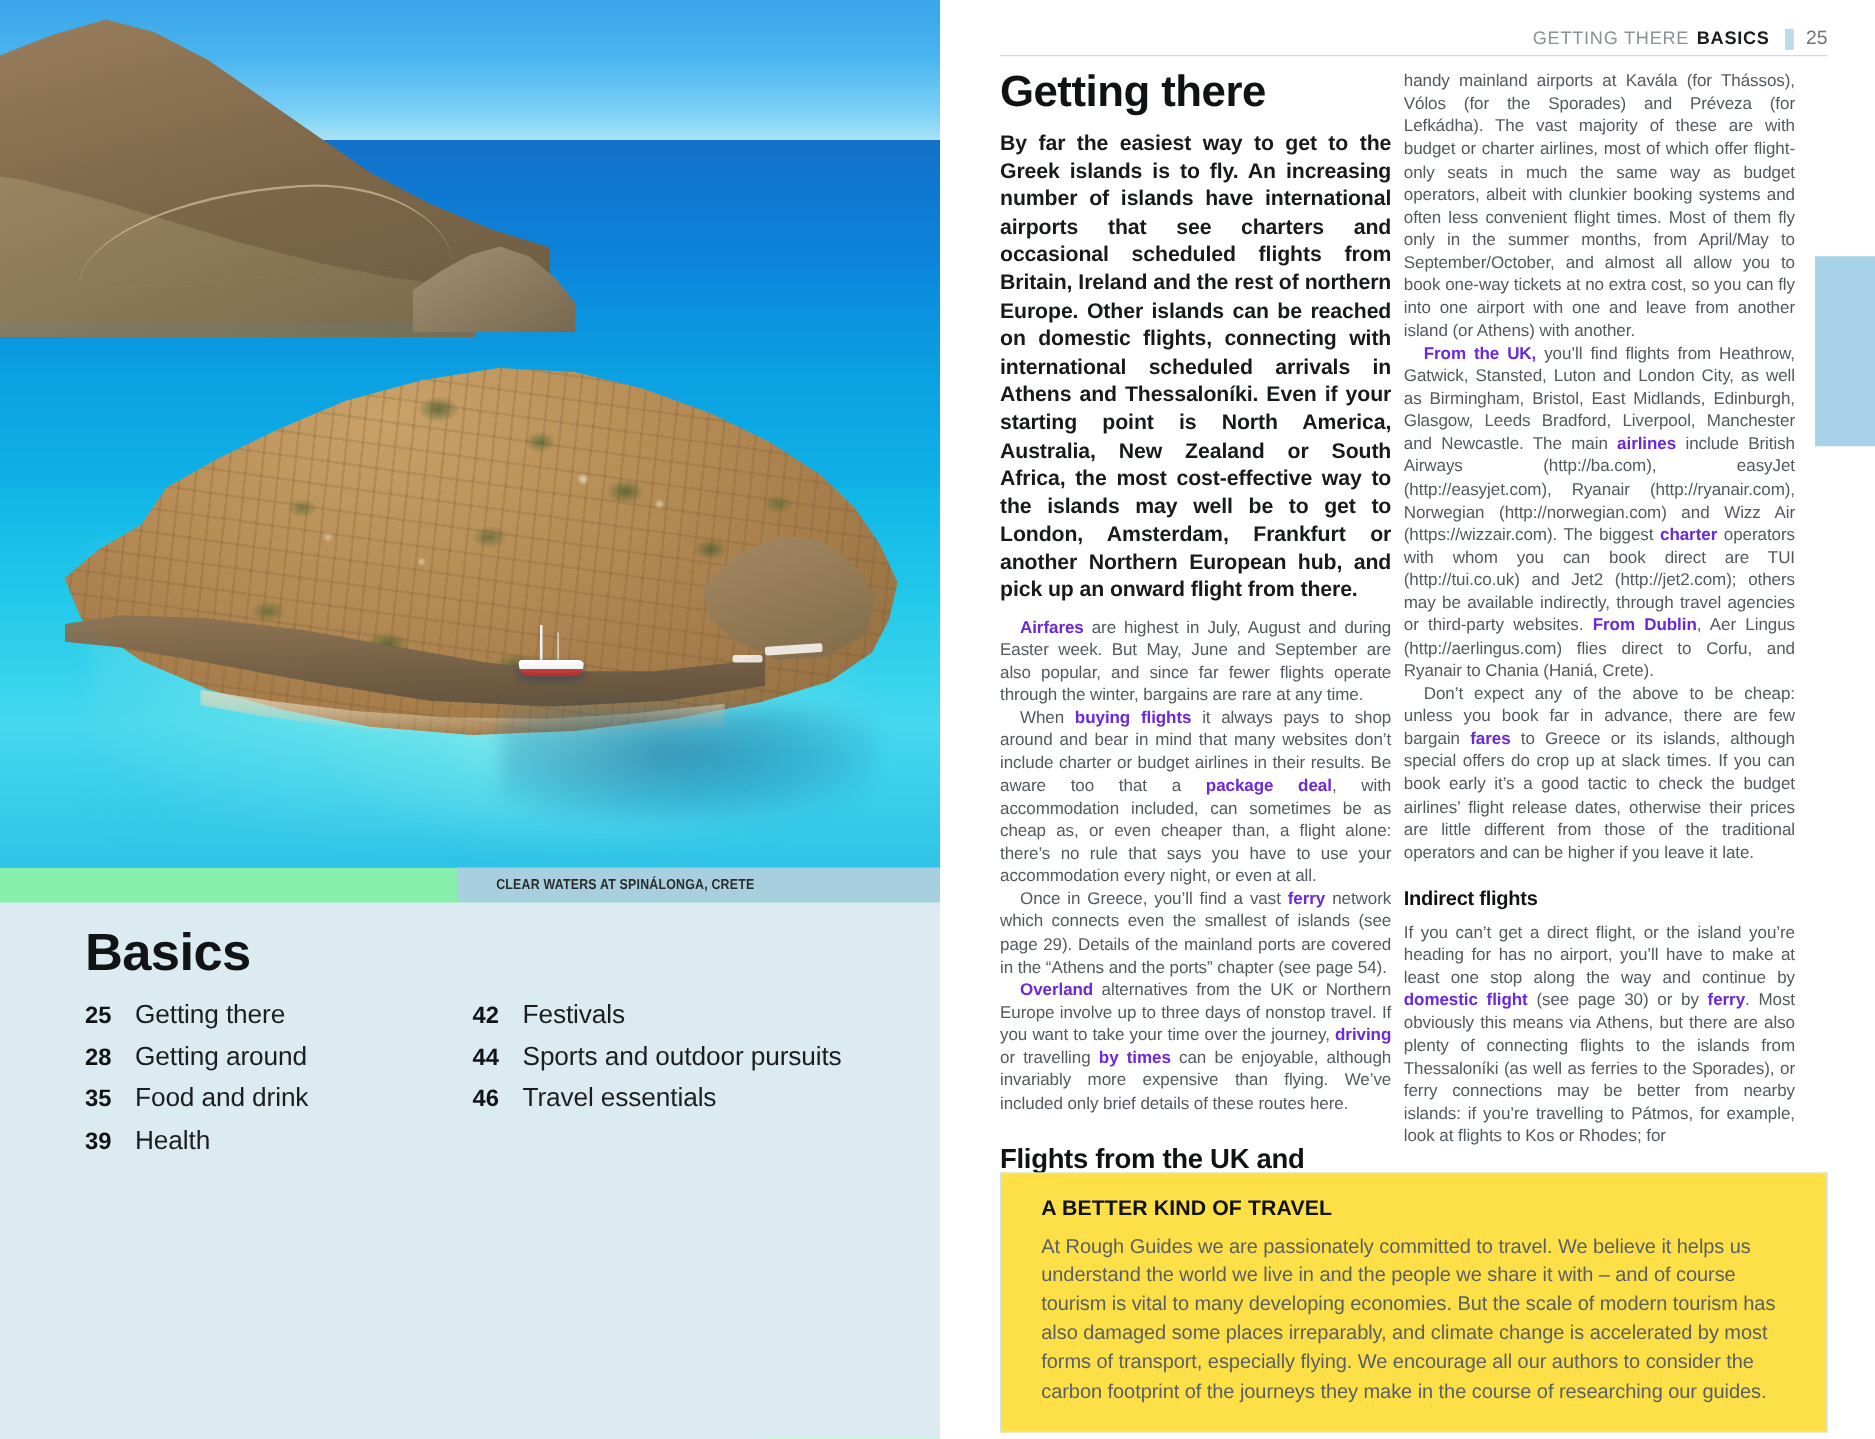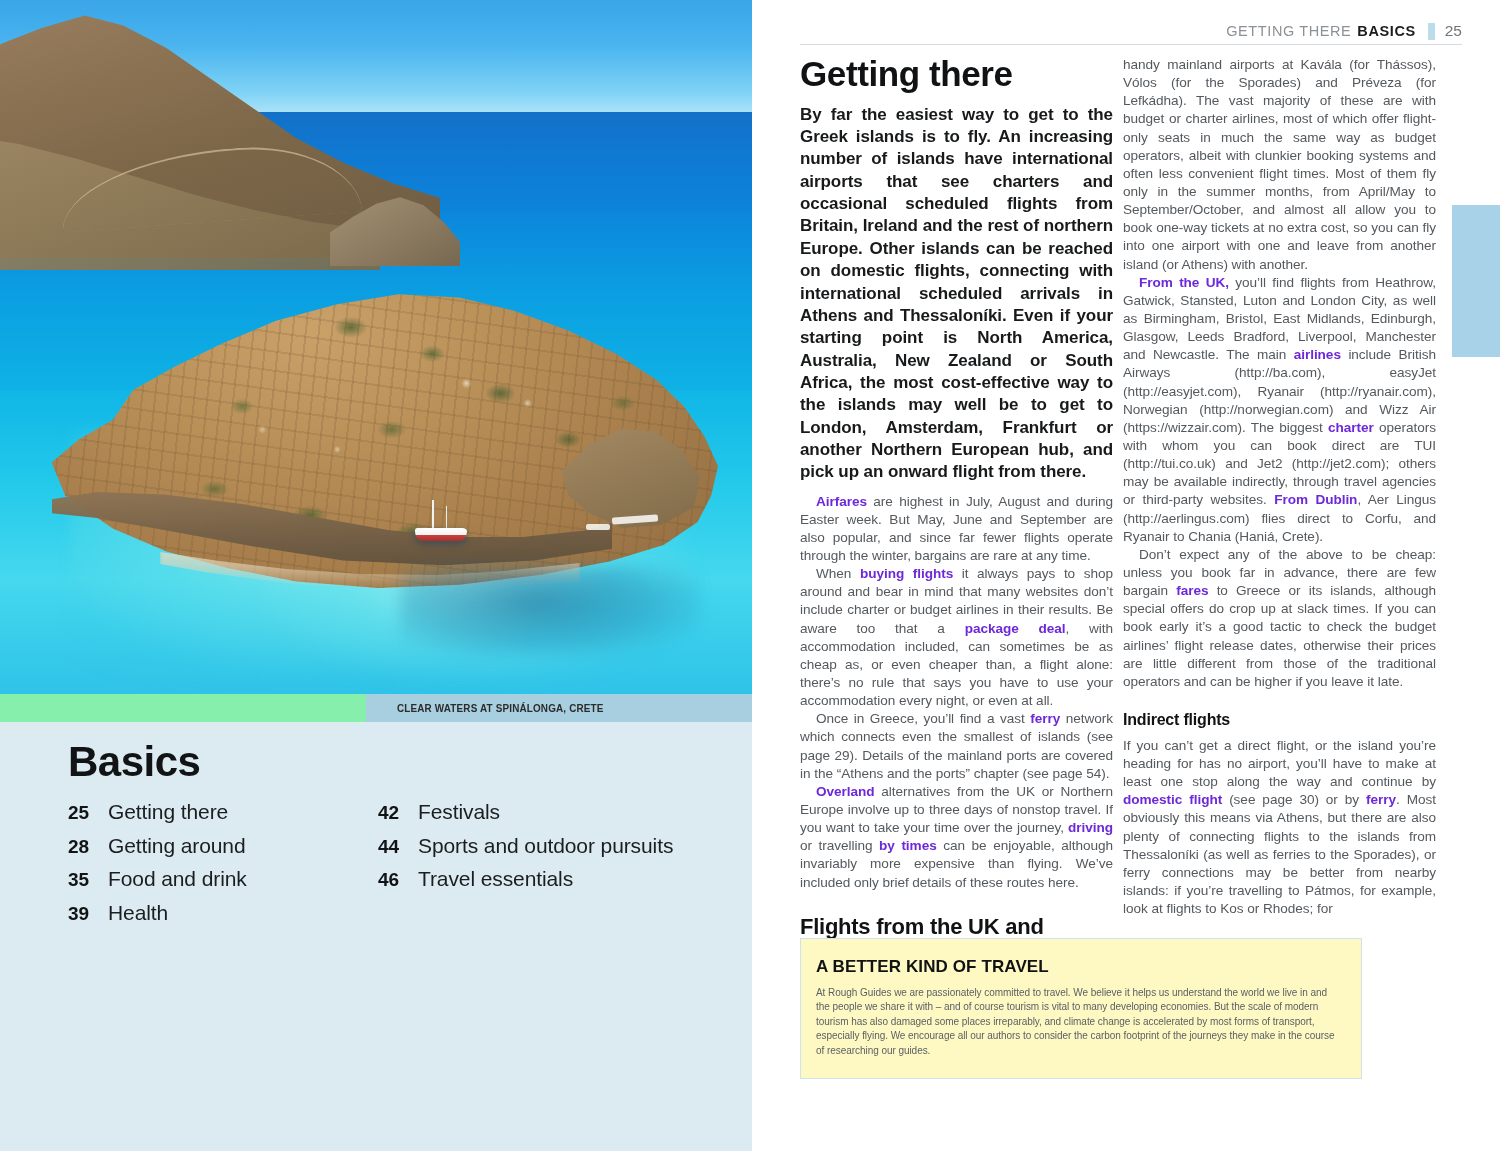--- a/index.html
+++ b/index.html
@@ -349,36 +349,36 @@
     font-size: 16px;
     font-weight: 700;
     color: #101214;
     letter-spacing: -0.2px;
   }
 
   
   #feature-box {
     position: absolute;
     left: 48px; top: 938px;
-    width: 562px;
+    width: 662px;
     box-sizing: border-box;
     border: 1px solid #cfe3ec;
-    background: #fef9c3;
-    padding: 18px 22px 20px 15px;
+    background: #fde047;
+    padding: 18px 22px 20px 32px;
   }
   #feature-title {
     margin: 0 0 9px 0;
     font-size: 17px;
     font-weight: 700;
     color: #101214;
     letter-spacing: 0.1px;
   }
   #feature-body {
     margin: 0;
-    font-size: 10px;
+    font-size: 16px;
     line-height: 1.445;
     color: #5a5f64;
     letter-spacing: -0.05px;
   }
 </style>
 </head>
 <body>
 
 <div id="left-page">
 

